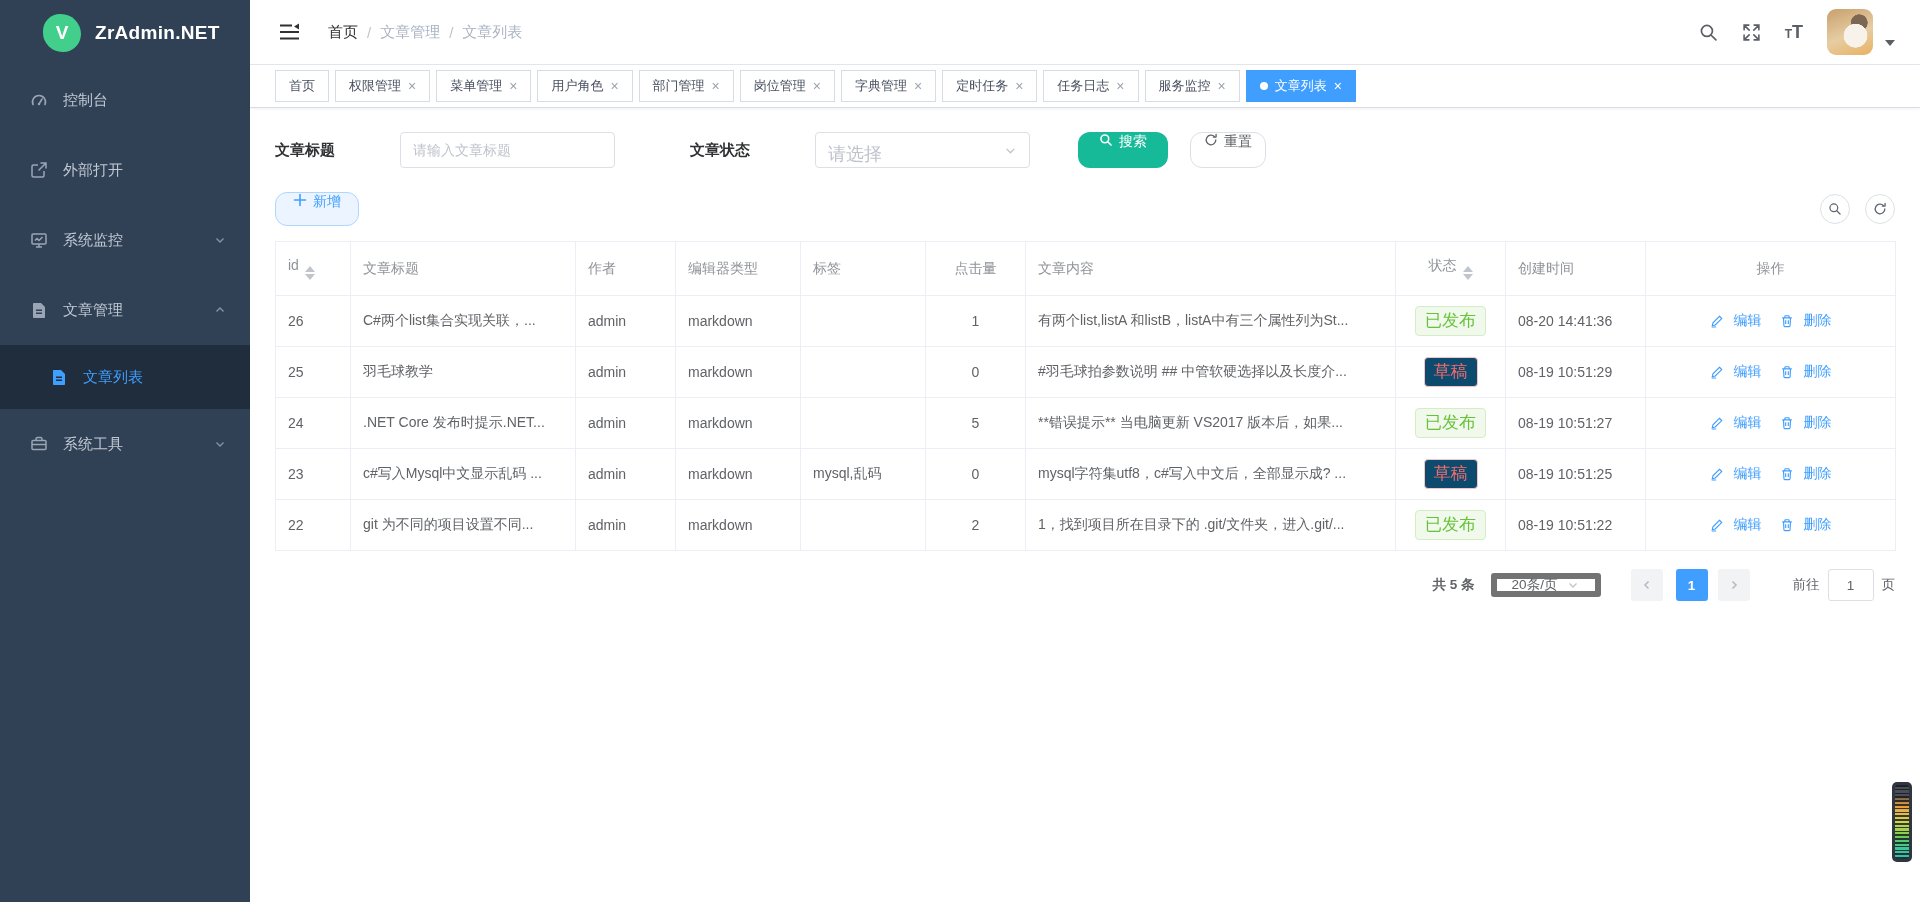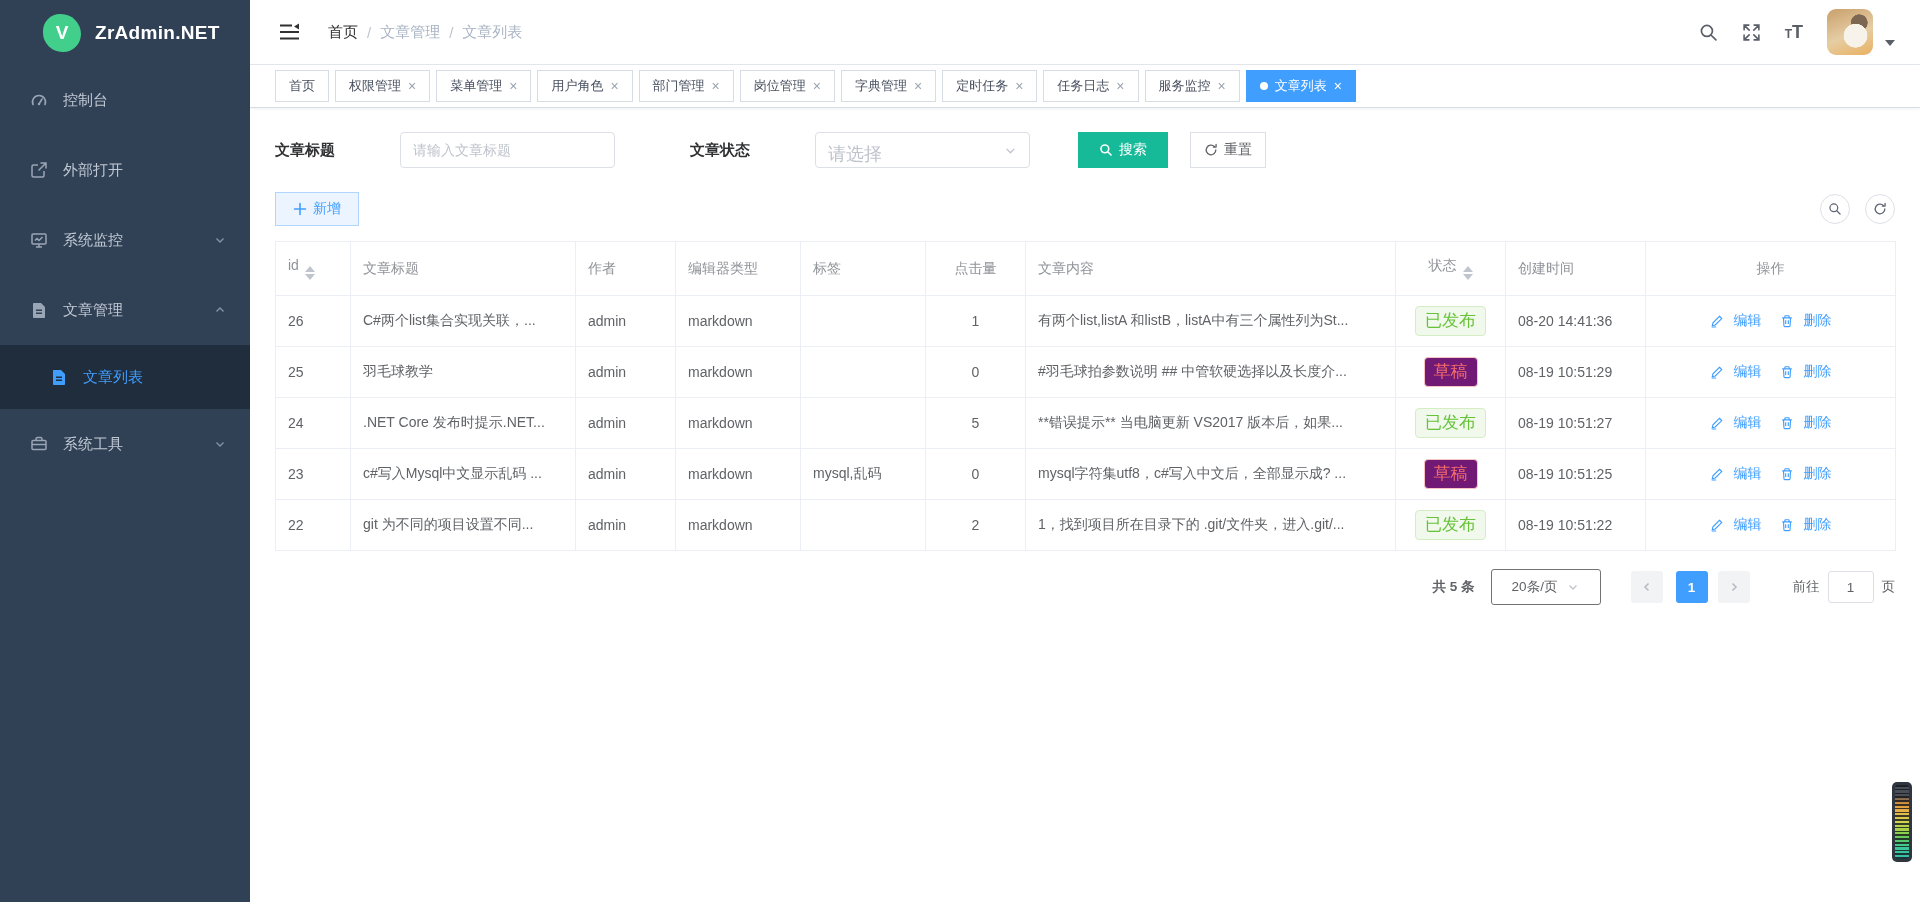--- a/index.html
+++ b/index.html
@@ -64,22 +64,22 @@
   .filter-row { margin-top:24px; display:flex; align-items:center; }
   .f-label { width:125px; font-size:15px; font-weight:bold; color:#303133; }
   .f-input { width:215px; height:36px; border:1px solid #dcdfe6; border-radius:4px;
              padding:0 12px; font-size:14px; color:#606266; outline:none; font-family:inherit; }
   .f-input::placeholder { color:#bfc3cc; }
   .f-gap { width:75px; }
   .f-select { width:215px; height:36px; border:1px solid #dcdfe6; border-radius:4px;
               display:flex; align-items:center; padding:0 12px; cursor:pointer; }
   .f-select .sel-placeholder { color:#bfc3cc; font-size:18px;margin-top:8px; }
   .f-select .sel-arrow { margin-left:auto; color:#c0c4cc; display:inline-flex; }
-  .btn { display:inline-flex; align-items:center; justify-content:center; gap:6px; height:36px;
-         border-radius:0; font-size:14px; cursor:pointer; border:1px solid transparent; }
+  .btn { display:inline-flex; align-items:flex-start; justify-content:center; gap:6px; height:36px;
+         border-radius:12px; font-size:14px; cursor:pointer; border:1px solid transparent; }
   .btn svg { width:14px; height:14px; }
   .btn-search { margin-left:48px; width:90px; background:#16b998; color:#fff; }
   .btn-reset { margin-left:22px; width:76px; background:#fff; border-color:#dcdfe6; color:#606266; }
 
   .toolbar-row { margin-top:24px; display:flex; align-items:center; }
   .btn-add { height:34px; padding:0 17px; background:#ecf5ff; border-color:#b0d5ff; color:#409eff; }
   .toolbar-right { margin-left:auto; display:flex; gap:15px; }
   .circle-btn { width:30px; height:30px; border:1px solid #dcdfe6; border-radius:50%;
                 display:flex; align-items:center; justify-content:center; color:#5f6672; cursor:pointer; background:#fff; }
   .circle-btn svg { width:14px; height:14px; }
@@ -90,28 +90,28 @@
   th { height:54px; color:#909399; font-weight:normal; background:#fff; }
   td { height:51px; color:#606266; }
   .al { text-align:left; padding-left:12px; }
   .ac { text-align:center; }
   .sort-caret { display:inline-flex; flex-direction:column; gap:2px; margin-left:6px; vertical-align:-2px; }
   .sort-caret i { width:0; height:0; border-left:5px solid transparent; border-right:5px solid transparent; }
   .sort-caret .up { border-bottom:6px solid #c0c4cc; }
   .sort-caret .down { border-top:6px solid #c0c4cc; }
   .badge { display:inline-block; padding:3px 9px; border-radius:4px; font-size:17px; line-height:1.3; border:1px solid transparent; }
   .badge.green { color:#67c23a; background:#f0f9eb; border-color:#d4edc4; }
-  .badge.red   { color:#f56c6c; background:#701a75; border-color:#fbc4c4; }
+  .badge.red   { color:#f56c6c; background:#0c4a6e; border-color:#fbc4c4; }
   .act { display:inline-flex; align-items:center; gap:10px; color:#409eff; cursor:pointer; margin:0 9px; text-decoration:none; }
   .act svg { width:14px; height:14px; }
 
   
   .pagination { margin-top:18px; display:flex; align-items:center; justify-content:flex-end; font-size:13.5px; color:#606266; }
   .pg-total { margin-right:16px;font-weight:bold; }
-  .pg-size { width:110px; height:36px; border:1px solid #737373; border-radius:3px; display:flex;
+  .pg-size { width:110px; height:24px; border:6px solid #737373; border-radius:3px; display:flex;
              align-items:center; justify-content:center; gap:10px; cursor:pointer; margin-right:30px; }
   .pg-size .sel-arrow { color:#c0c4cc; display:inline-flex; }
   .pg-btn { width:32px; height:32px; border-radius:3px; background:#f2f3f5; color:#b7bcc4;
             display:flex; align-items:center; justify-content:center; cursor:pointer; }
   .pg-btn svg { width:12px; height:12px; }
   .pg-prev { margin-right:13px; }
   .pg-page { width:32px; height:32px; border-radius:3px; background:#409eff; color:#fff; font-weight:bold;
              display:flex; align-items:center; justify-content:center; cursor:pointer; margin-right:10px; }
   .pg-next { margin-right:43px; }
   .pg-goto-label { margin-right:8px; }

